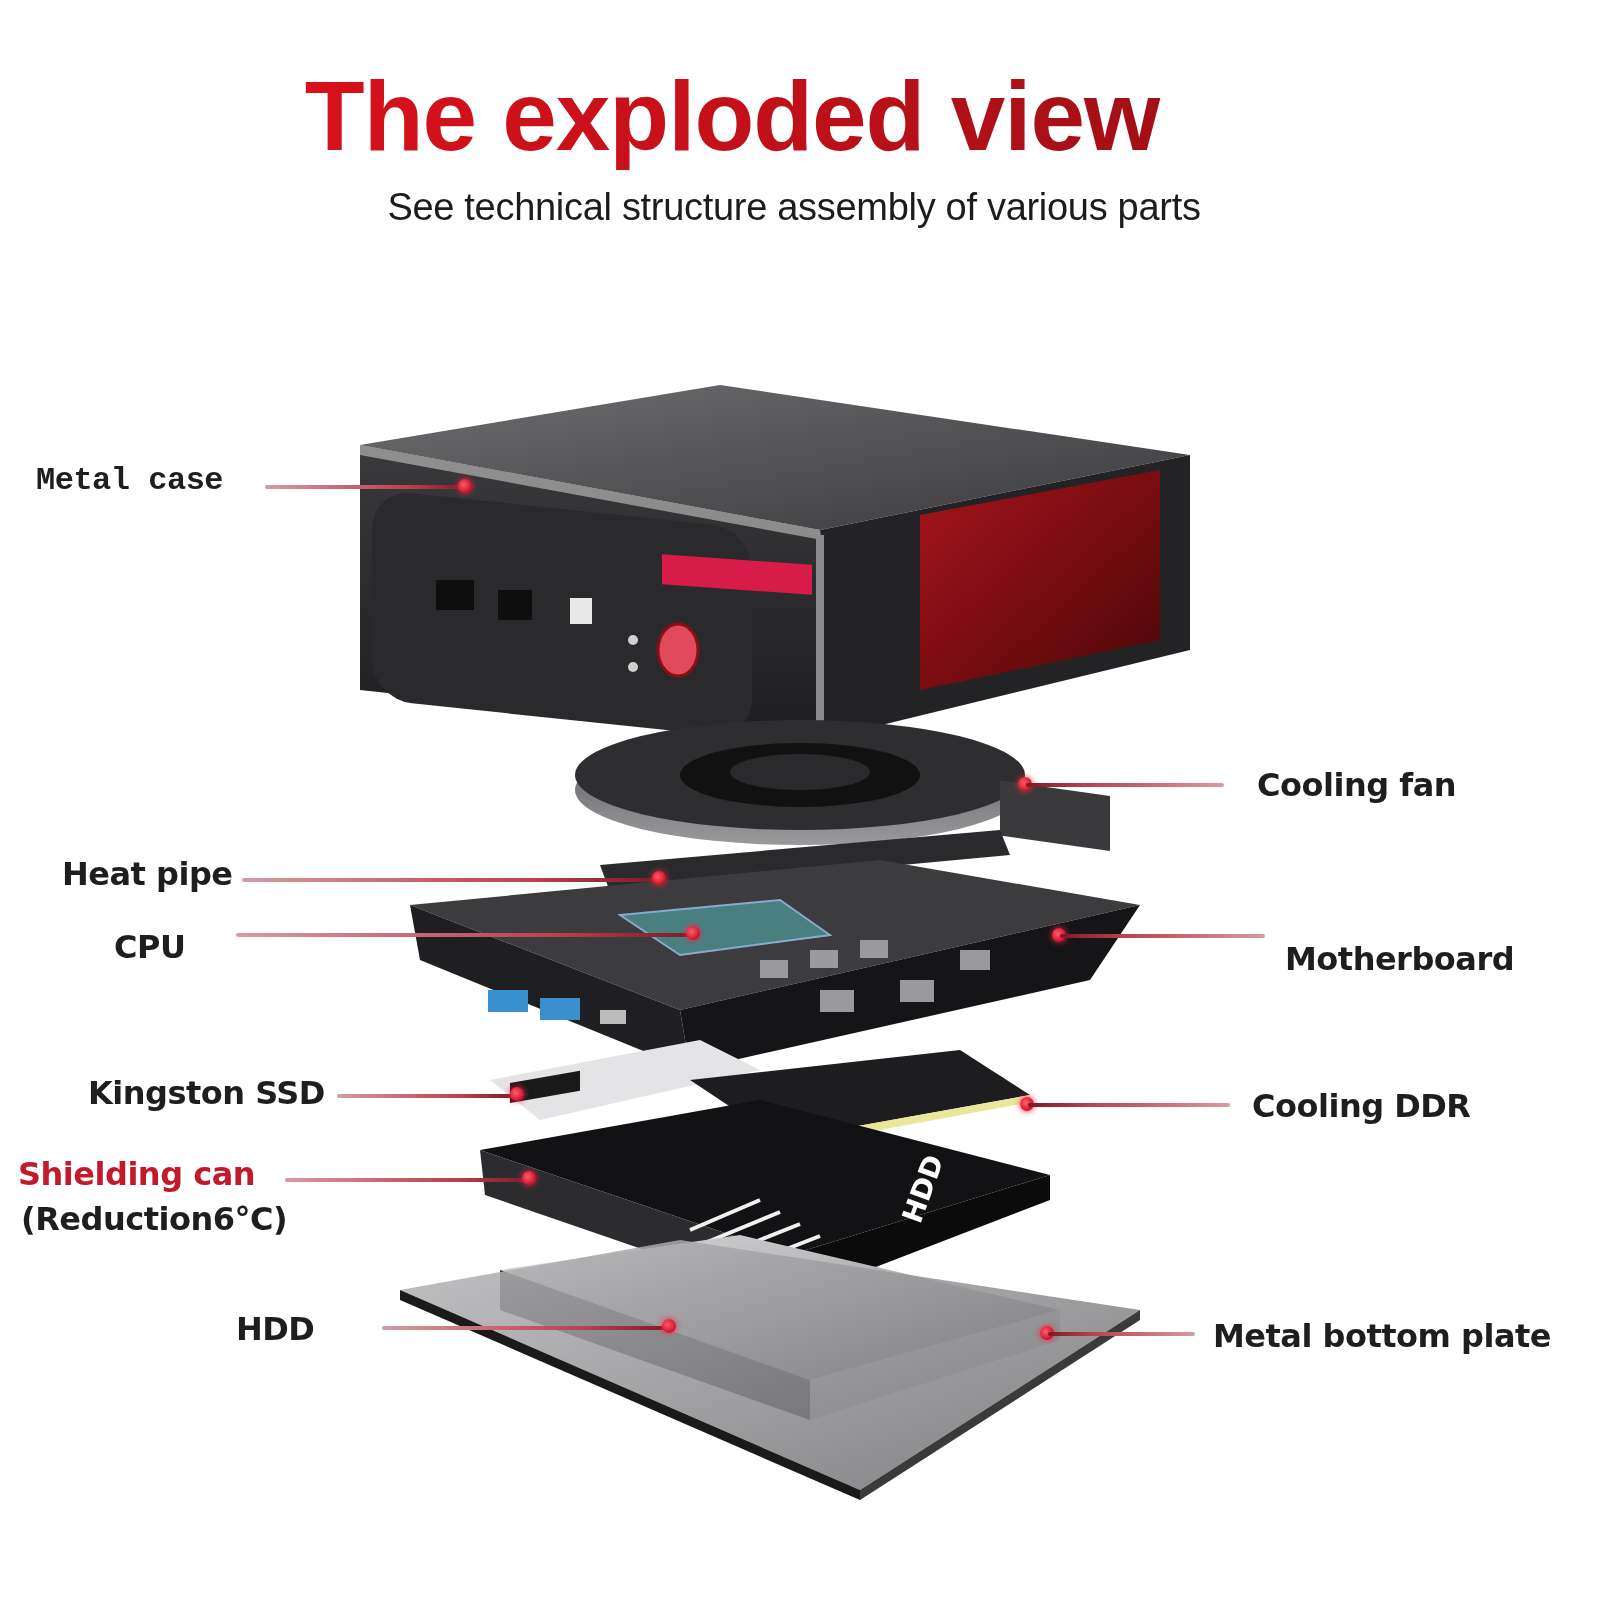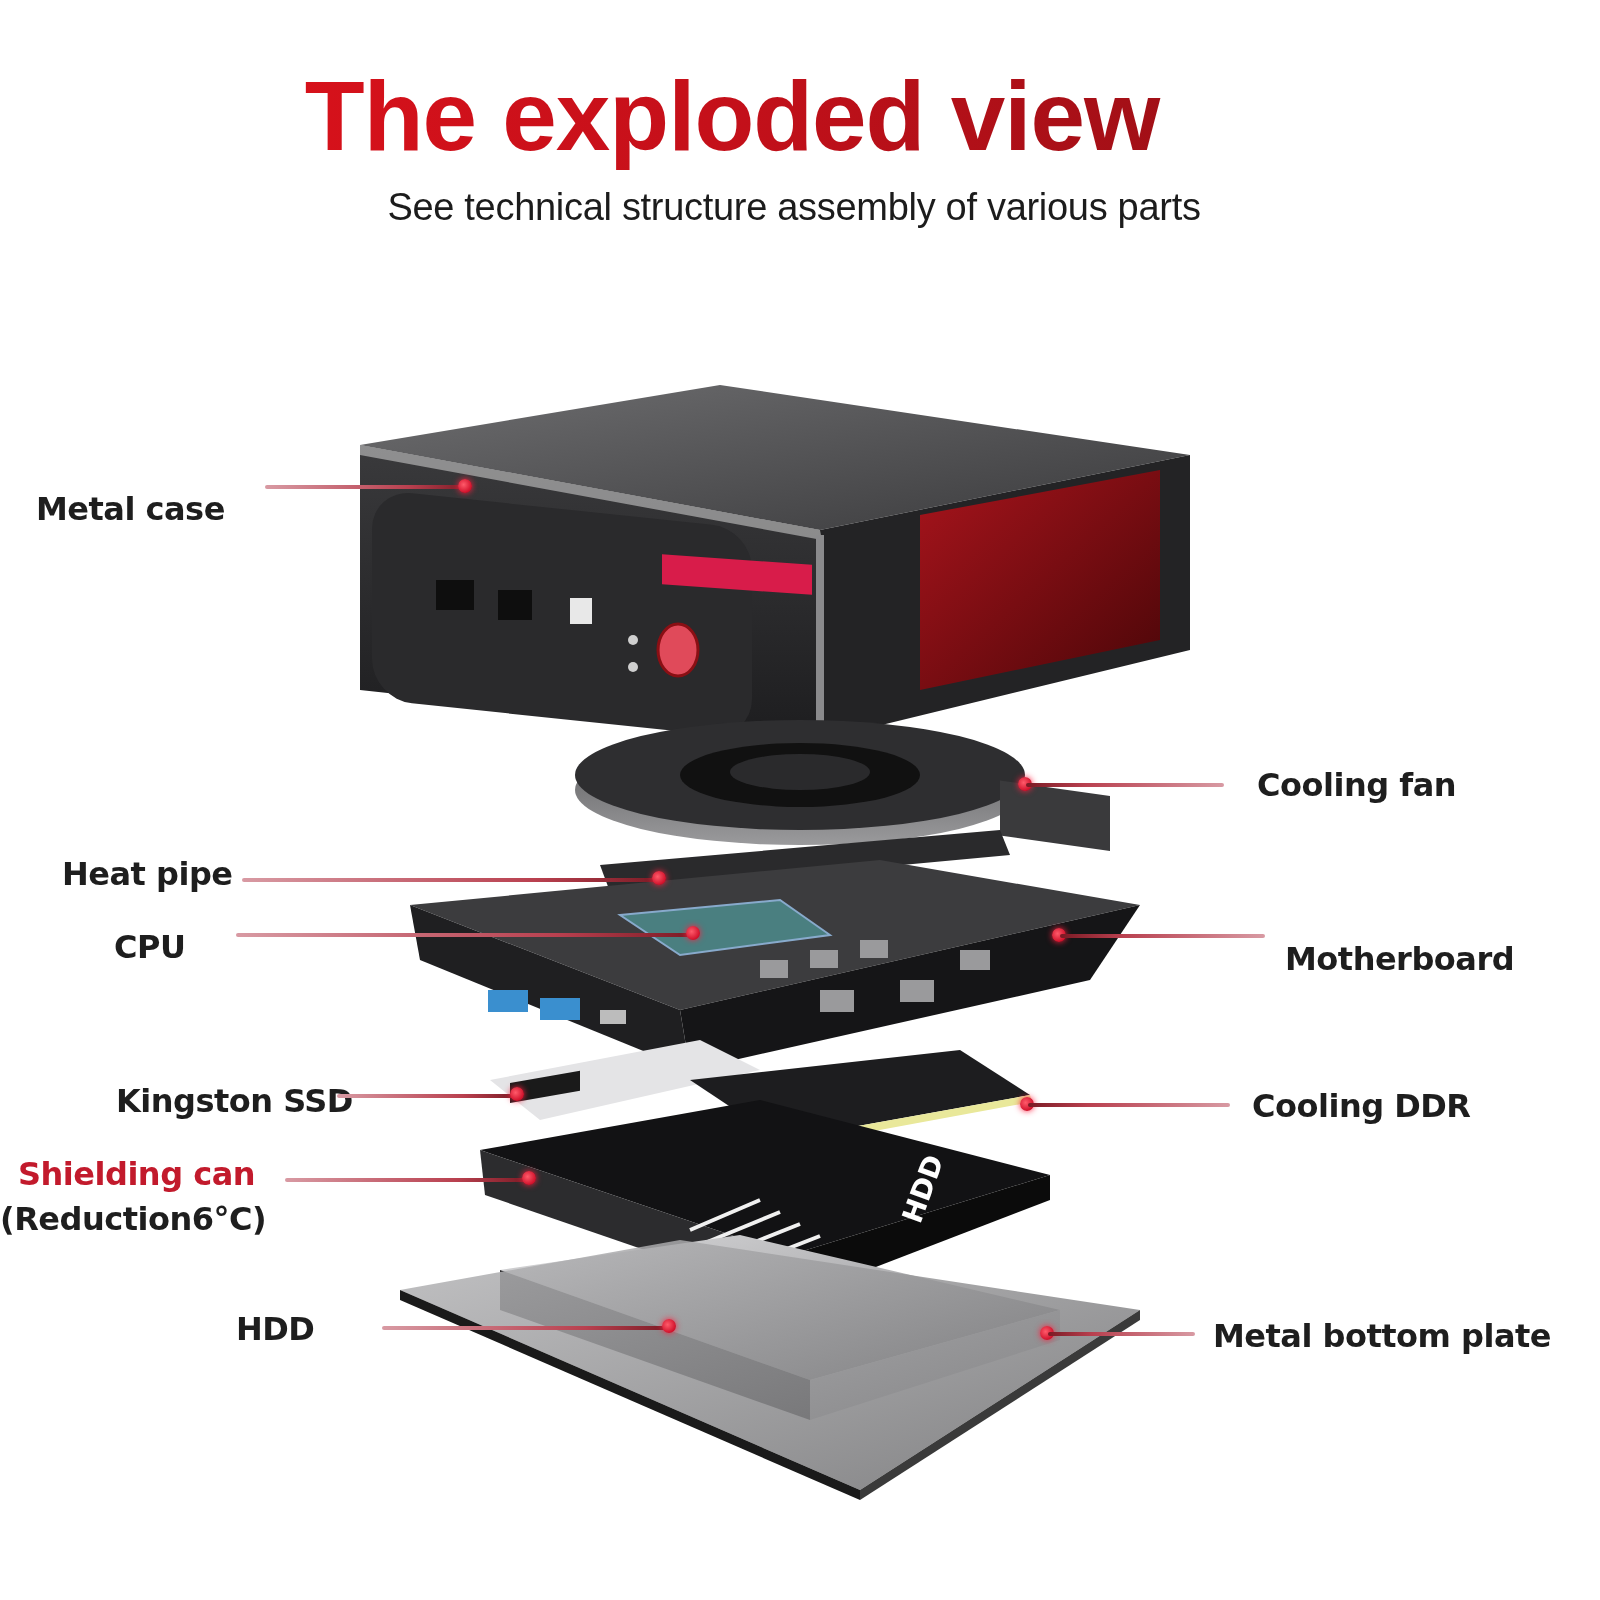--- a/index.html
+++ b/index.html
@@ -146,38 +146,38 @@
     <polygon points="810,1380 1060,1310 1060,1340 810,1420" fill="#d0d0d2"></polygon>
   </g>
 
   <g>
     <polygon points="400,1290 680,1240 1140,1310 860,1490" fill="url(#plateGrad)" opacity="0.85"></polygon>
     <polygon points="400,1290 860,1490 860,1500 400,1300" fill="#1a1a1a"></polygon>
     <polygon points="860,1490 1140,1310 1140,1320 860,1500" fill="#3a3a3a"></polygon>
   </g>
 </svg>
 
-<div class="label" style="left:36px; top:490px;">Metal case</div>
+<div class="label" style="left:36px; top:462px;font-family:Liberation Mono, monospace;">Metal case</div>
 <div class="leader left" style="left:265px; top:485px; width:205px;"></div>
 <div class="dot" style="left:458px; top:479px;"></div>
 
 <div class="label" style="left:62px; top:855px;">Heat pipe</div>
 <div class="leader left" style="left:242px; top:878px; width:420px;"></div>
 <div class="dot" style="left:652px; top:871px;"></div>
 
 <div class="label" style="left:114px; top:928px;">CPU</div>
 <div class="leader left" style="left:236px; top:933px; width:460px;"></div>
 <div class="dot" style="left:686px; top:926px;"></div>
 
-<div class="label" style="left:116px; top:1074px;margin-top:8px;">Kingston SSD</div>
+<div class="label" style="left:88px; top:1074px;">Kingston SSD</div>
 <div class="leader left" style="left:337px; top:1094px; width:180px;"></div>
 <div class="dot" style="left:510px; top:1087px;"></div>
 
 <div class="label red" style="left:18px; top:1155px;">Shielding can</div>
-<div class="label sub" style="left:0; top:1200px;">(Reduction6°C)</div>
+<div class="label sub" style="left:21px; top:1200px;">(Reduction6°C)</div>
 <div class="leader left" style="left:285px; top:1178px; width:245px;"></div>
 <div class="dot" style="left:522px; top:1171px;"></div>
 
 <div class="label" style="left:236px; top:1310px;">HDD</div>
 <div class="leader left" style="left:382px; top:1326px; width:290px;"></div>
 <div class="dot" style="left:662px; top:1319px;"></div>
 
 <div class="dot" style="left:1018px; top:777px;"></div>
 <div class="leader right" style="left:1026px; top:783px; width:198px;"></div>
 <div class="label" style="left:1257px; top:766px;">Cooling fan</div>

